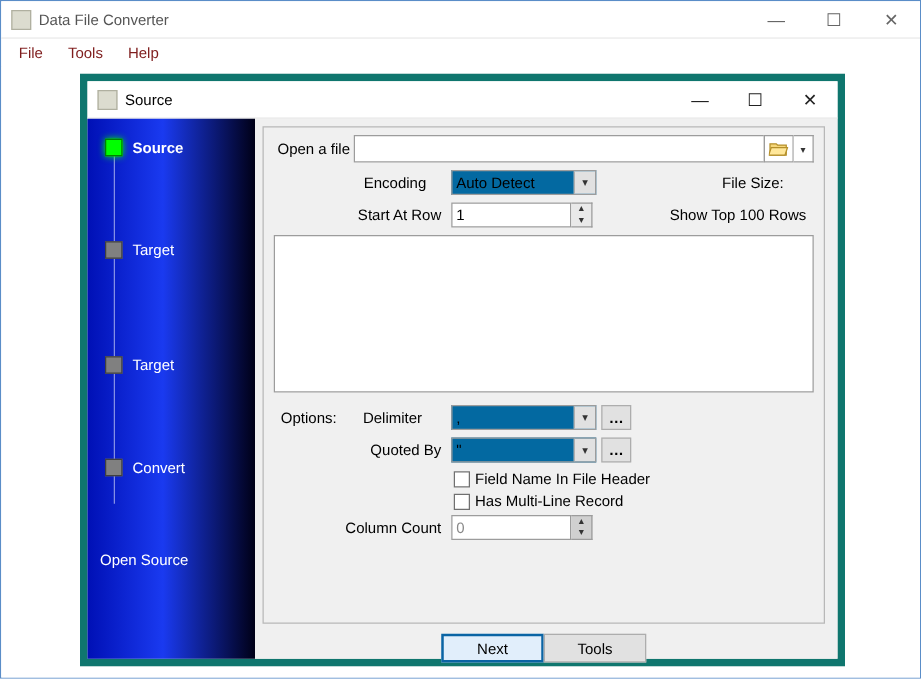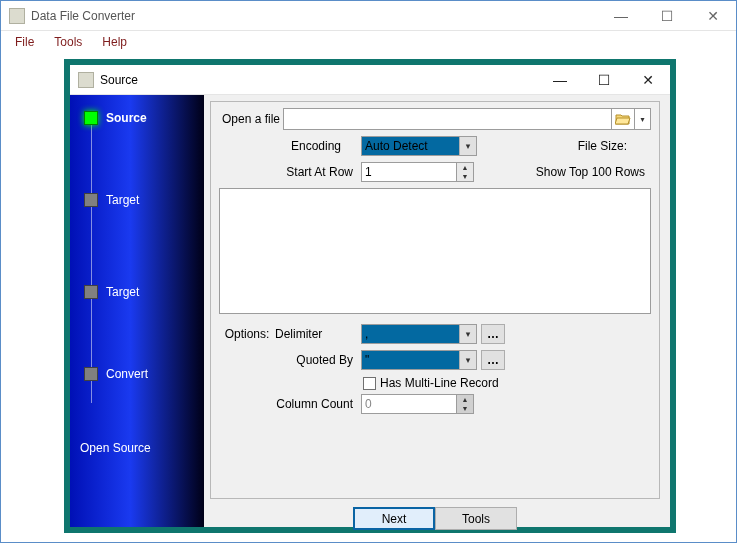--- a/index.html
+++ b/index.html
@@ -277,38 +277,42 @@
                   </div>
               </div>
               <div style="flex:1"></div>
               <div class="lbl" style="margin-right:6px">Show Top 100 Rows</div>
             </div>
 
             <div class="preview"></div>
 
             <div class="row" style="margin-top:10px">
               <div class="lbl" style="width:56px">Options:</div>
-              <div class="lbl" style="width:78px;text-align:left;margin-right:8px">Delimiter</div>
+              <div class="lbl" style="width:78px;text-align:center;margin-right:8px">Delimiter</div>
               <div class="select flat" style="width:116px">
                 <span>,</span>
                 <div class="caret">▾</div>
               </div>
               <div class="ellipsis-btn">…</div>
             </div>
 
             <div class="row" style="margin-left:56px">
               <div class="lbl" style="width:78px;text-align:right;margin-right:8px">Quoted By</div>
               <div class="select flat" style="width:116px">
                 <span>"</span>
                 <div class="caret">▾</div>
               </div>
               <div class="ellipsis-btn">…</div>
             </div>
 
             <div style="margin-left:144px">
+              <div class="checkbox-group">
+                <div class="checkbox-box"></div>
+                <span>Field Name In File Header</span>
+              </div>
               <div class="checkbox-group">
                 <div class="checkbox-box"></div>
                 <span>Has Multi-Line Record</span>
               </div>
             </div>
 
             <div class="row" style="margin-left:56px;margin-top:2px">
               <div class="lbl" style="width:78px;text-align:right;margin-right:8px">Column Count</div>
               <div class="spinner">
                 <input type="text" style="color: rgb(136, 136, 136);" value="0">

